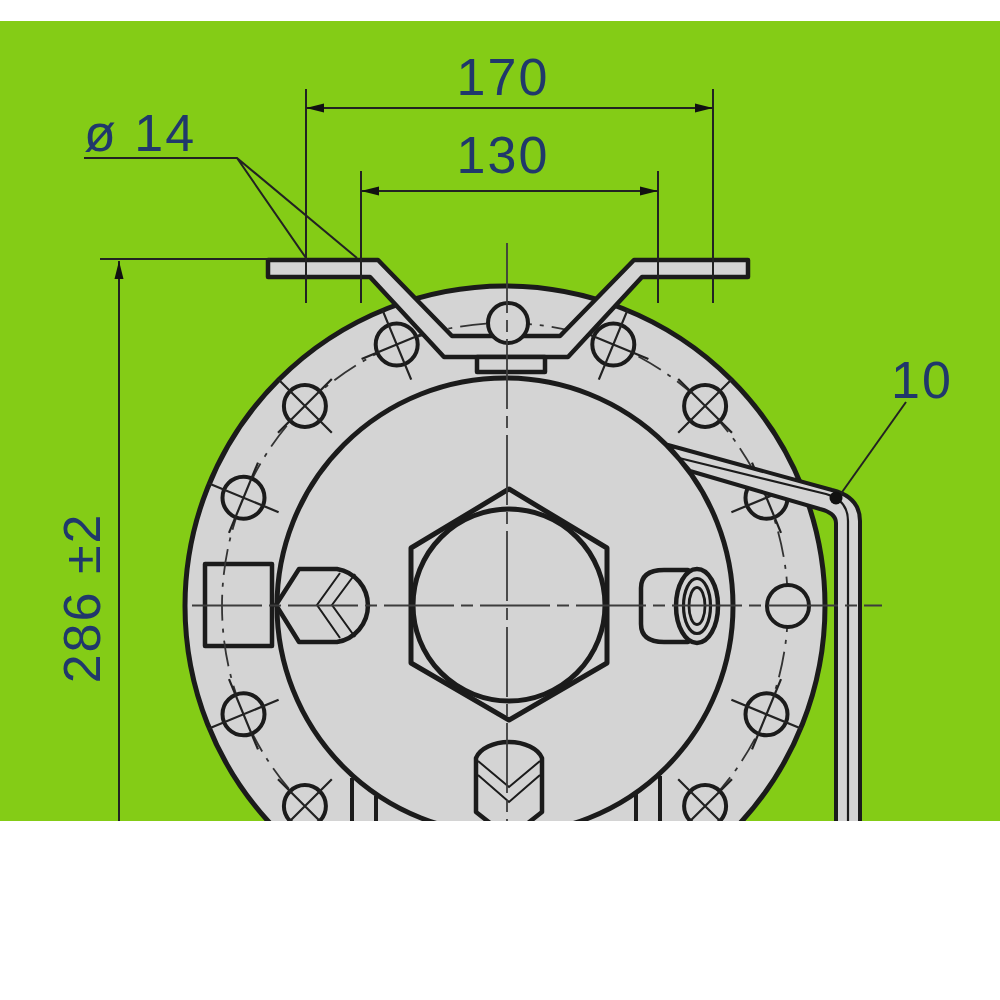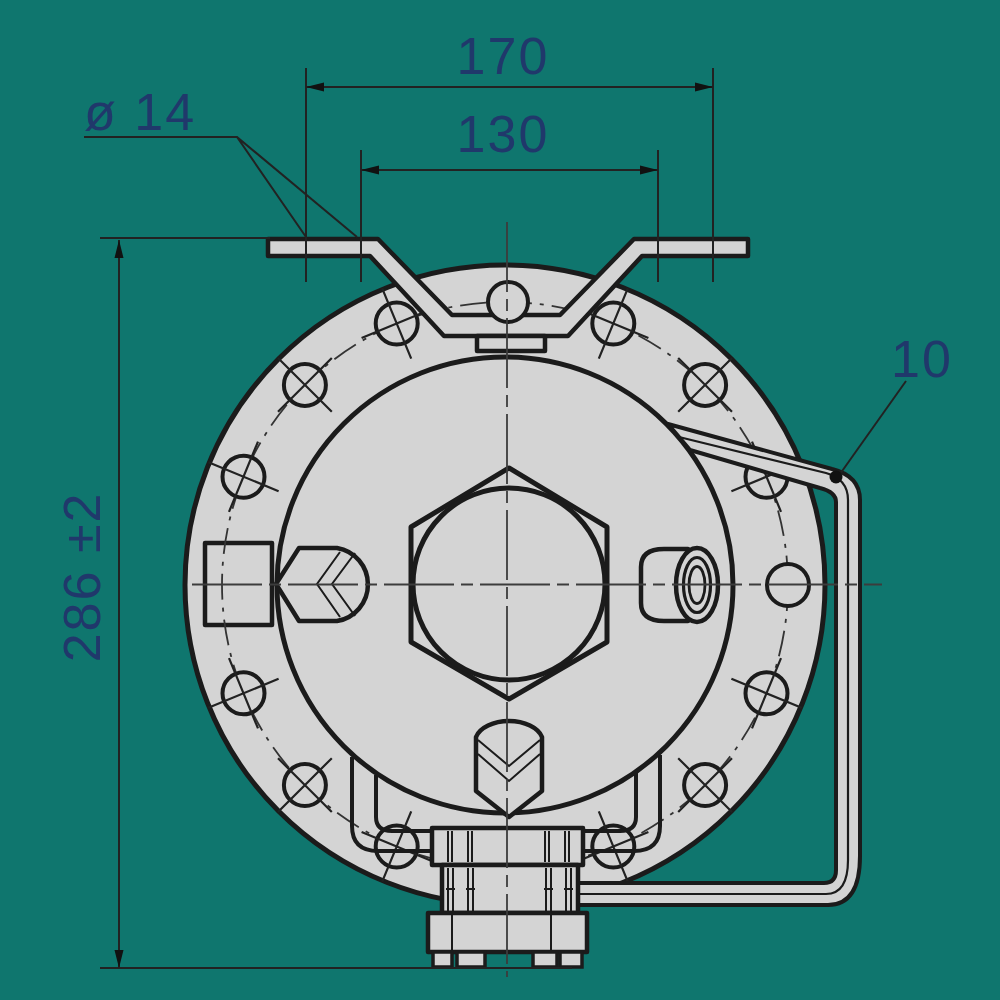--- a/index.html
+++ b/index.html
@@ -1,16 +1,16 @@
 <!DOCTYPE html>
 <html><head>
 <meta charset="utf-8">
 <style>
   html,body{margin:0;padding:0;background:#ffffff;}
-  .stage{position:relative;width:1000px;height:1000px;background:#0f766e;overflow:hidden;}
+  .stage{position:relative;width:1000px;height:800px;background:#84cc16;overflow:hidden;margin-top:21px;}
   svg{display:block;width:1000px;height:1000px;}
   
   .thick{fill:none;stroke:#1b1b1b;stroke-width:5;}
   .med{fill:none;stroke:#1b1b1b;stroke-width:4.5;stroke-linejoin:round;}
   .fillgray{fill:#d4d4d4;}
   .holemark{stroke:#222222;stroke-width:2.2;fill:none;}
   .rib{stroke:#1b1b1b;stroke-width:2;fill:none;}
   .center{stroke:#3c3c3c;stroke-width:1.8;fill:none;stroke-dasharray:70 7 12 7;}
   .boltcircle{stroke:#333333;stroke-width:1.8;fill:none;stroke-dasharray:26 8 4 8;}
   .dim{stroke:#222222;stroke-width:2;fill:none;}

